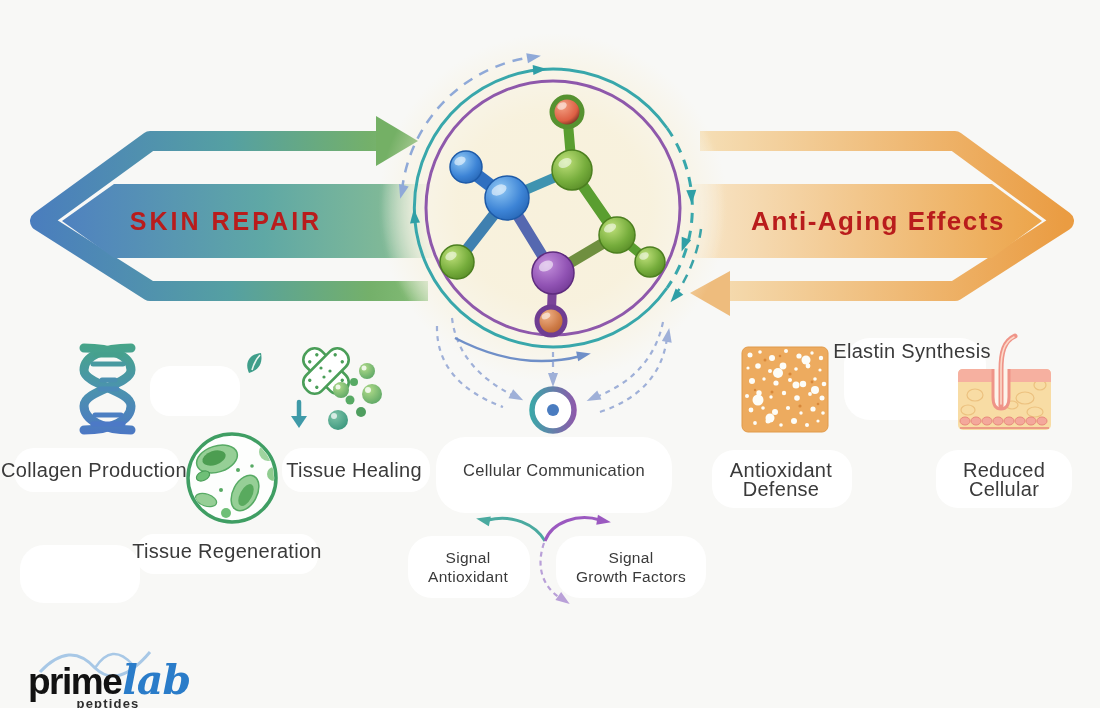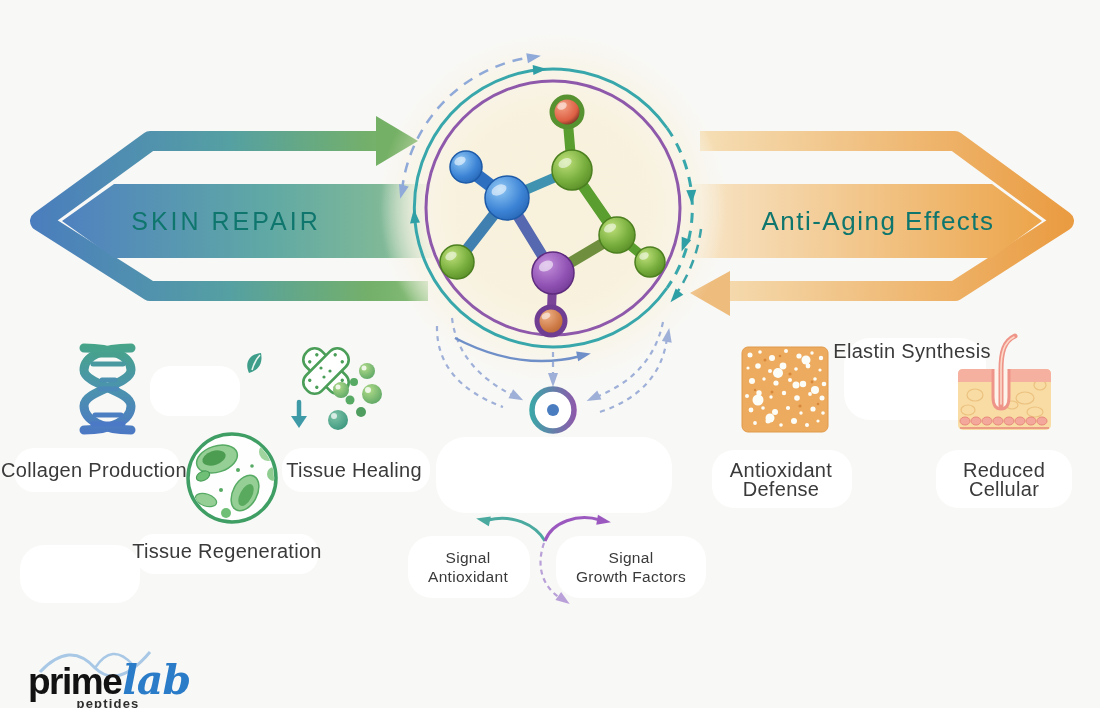--- a/index.html
+++ b/index.html
@@ -9,21 +9,21 @@
     font-family:"Liberation Sans","DejaVu Sans",sans-serif;
   }
   #artwork{position:absolute;left:0;top:0;z-index:1;}
   .lbl{
     position:absolute;z-index:3;color:#3a3a3a;font-size:20px;font-weight:500;
     letter-spacing:.3px;white-space:nowrap;transform:translateX(-50%);
     text-align:center;line-height:19px;
   }
   .lbl span{display:block;}
   .banner-lbl{
-    position:absolute;z-index:3;color:#0f766e;font-weight:400;white-space:nowrap;
+    position:absolute;z-index:3;color:#b91c1c;font-weight:700;white-space:nowrap;
     transform:translateX(-50%);
   }
   #skin-repair-lbl{font-size:25px;letter-spacing:3px;}
   #anti-aging-lbl{font-size:26px;letter-spacing:1.5px;}
   #logo{position:absolute;left:28px;top:628px;z-index:3;line-height:1;}
   #logo .row{display:flex;align-items:baseline;}
   #logo .prime{font-size:37px;font-weight:800;color:#121212;letter-spacing:-1.5px;}
   #logo .lab{font-family:"DejaVu Serif","Liberation Serif",serif;font-style:italic;
     font-weight:700;font-size:41px;color:#2a7cc9;margin-left:1px;letter-spacing:-1px;margin-top:32px;}
   #logo .tagline{display:block;text-align:center;font-size:13px;font-weight:700;
@@ -401,20 +401,21 @@
     <path d="M 95 668 Q 112 642 132 664" stroke="#5a9ad8" stroke-width="2.5"></path>
   </g>
 </svg>
 
 <div class="banner-lbl" id="skin-repair-lbl" style="left:226px;top:207px;">SKIN REPAIR</div>
 <div class="banner-lbl" id="anti-aging-lbl" style="left:878px;top:206px;">Anti-Aging Effects</div>
 
 <div class="lbl" style="left:94px;top:461px;">Collagen Production</div>
 <div class="lbl" style="left:227px;top:542px;">Tissue Regeneration</div>
 <div class="lbl" style="left:354px;top:461px;">Tissue Healing</div>
+<div class="lbl" style="left:554px;top:461px;font-size:16.5px;">Cellular Communication</div>
 
 <div class="lbl" style="left:468px;top:548px;font-size:15.5px;">
   <span>Signal</span>
   <span>Antioxidant</span>
 </div>
 <div class="lbl" style="left:631px;top:548px;font-size:15.5px;">
   <span>Signal</span>
   <span>Growth Factors</span>
 </div>
 

